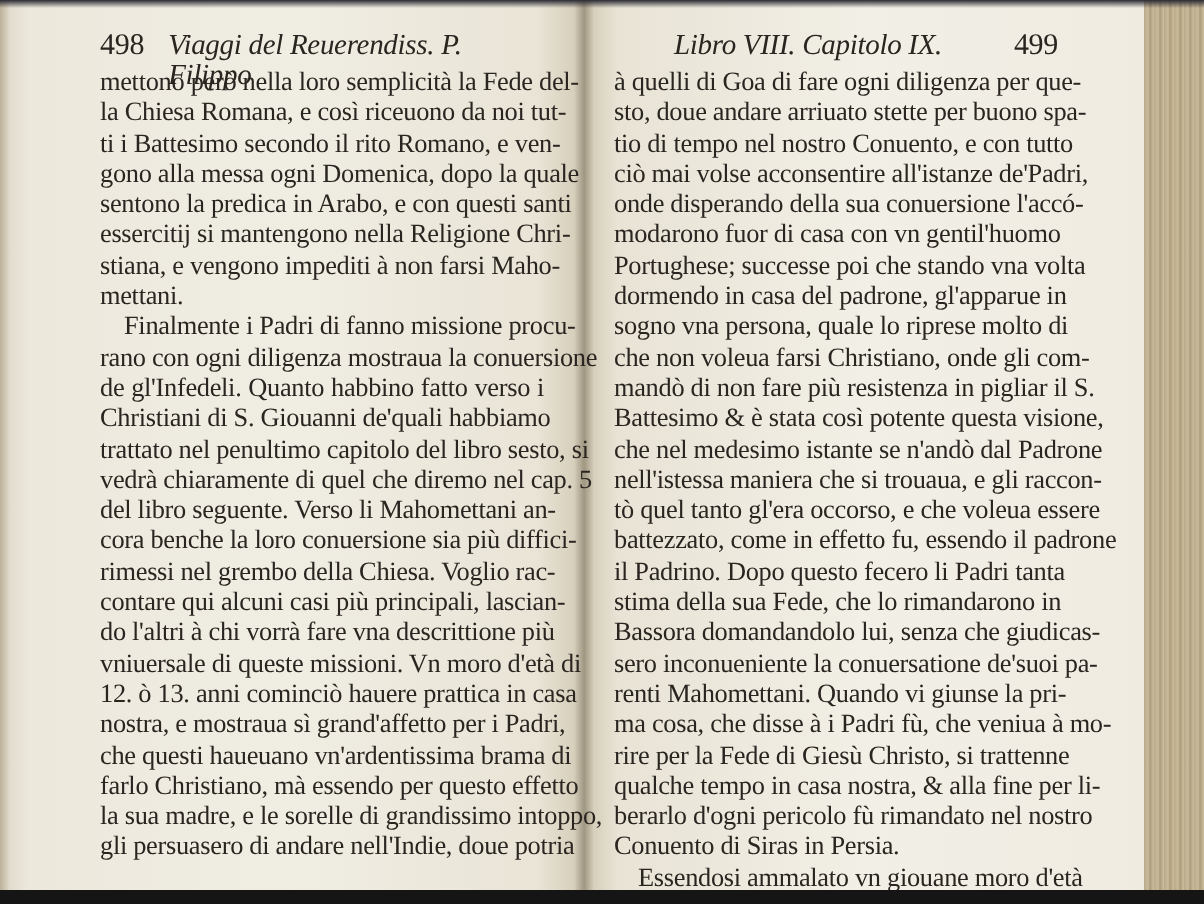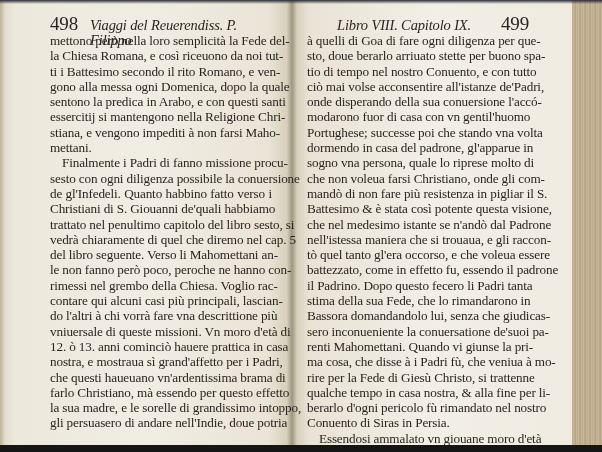--- a/index.html
+++ b/index.html
@@ -49,21 +49,21 @@
       font-size: 13.2px;
       line-height: 15.3px;
       letter-spacing: -0.15px;
     }
     .left-text { left: 50px; top: 16px; width: 222px; }
     .right-text { left: 307px; top: 16px; width: 222px; }
     .header {
       display: flex; justify-content: space-between; align-items: baseline;
       font-style: italic; font-size: 14.5px; height: 17px;
     }
-    .header .pnum { font-style: normal; font-size: 19px; }
+    .header .pnum { font-style: normal; font-size: 15px; }
     .line { white-space: nowrap; text-align: justify; text-align-last: justify; height: 15.3px; overflow: visible; }
     .line.last { text-align-last: left; }
     .line.indent { padding-left: 12px; }
   </style>
 </head>
 <body>
 
 <div class="spread">
   <div class="page page-left"></div>
   <div class="page page-right"></div>
@@ -82,27 +82,27 @@
     <div>
       <div class="line">mettono però nella loro semplicità la Fede del-</div>
       <div class="line">la Chiesa Romana, e così riceuono da noi tut-</div>
       <div class="line">ti i Battesimo secondo il rito Romano, e ven-</div>
       <div class="line">gono alla messa ogni Domenica, dopo la quale</div>
       <div class="line">sentono la predica in Arabo, e con questi santi</div>
       <div class="line">essercitij si mantengono nella Religione Chri-</div>
       <div class="line">stiana, e vengono impediti à non farsi Maho-</div>
       <div class="line last">mettani.</div>
       <div class="line indent">Finalmente i Padri di fanno missione procu-</div>
-      <div class="line">sesto con ogni diligenza possibile la conuersione</div>
+      <div class="line">rano con ogni diligenza mostraua la conuersione</div>
       <div class="line">de gl'Infedeli. Quanto habbino fatto verso i</div>
       <div class="line">Christiani di S. Giouanni de'quali habbiamo</div>
       <div class="line">trattato nel penultimo capitolo del libro sesto, si</div>
       <div class="line">vedrà chiaramente di quel che diremo nel cap. 5</div>
       <div class="line">del libro seguente. Verso li Mahomettani an-</div>
-      <div class="line">le non fanno però poco, peroche ne hanno con-</div>
+      <div class="line">cora benche la loro conuersione sia più diffici-</div>
       <div class="line">rimessi nel grembo della Chiesa. Voglio rac-</div>
       <div class="line">contare qui alcuni casi più principali, lascian-</div>
       <div class="line">do l'altri à chi vorrà fare vna descrittione più</div>
       <div class="line">vniuersale di queste missioni. Vn moro d'età di</div>
       <div class="line">12. ò 13. anni cominciò hauere prattica in casa</div>
       <div class="line">nostra, e mostraua sì grand'affetto per i Padri,</div>
       <div class="line">che questi haueuano vn'ardentissima brama di</div>
       <div class="line">farlo Christiano, mà essendo per questo effetto</div>
       <div class="line">la sua madre, e le sorelle di grandissimo intoppo,</div>
       <div class="line">gli persuasero di andare nell'Indie, doue potria</div>
@@ -111,21 +111,21 @@
 
   </div>
 
   <div class="text-block right-text">
     <div class="header">
       <span style="padding-left:30px;">Libro VIII. Capitolo IX.</span>
       <span class="pnum">499</span>
     </div>
     <div>
       <div class="line">à quelli di Goa di fare ogni diligenza per que-</div>
-      <div class="line">sto, doue berarlo arriuato stette per buono spa-</div>
+      <div class="line">sto, doue andare arriuato stette per buono spa-</div>
       <div class="line">tio di tempo nel nostro Conuento, e con tutto</div>
       <div class="line">ciò mai volse acconsentire all'istanze de'Padri,</div>
       <div class="line">onde disperando della sua conuersione l'accó-</div>
       <div class="line">modarono fuor di casa con vn gentil'huomo</div>
       <div class="line">Portughese; successe poi che stando vna volta</div>
       <div class="line">dormendo in casa del padrone, gl'apparue in</div>
       <div class="line">sogno vna persona, quale lo riprese molto di</div>
       <div class="line">che non voleua farsi Christiano, onde gli com-</div>
       <div class="line">mandò di non fare più resistenza in pigliar il S.</div>
       <div class="line">Battesimo &amp; è stata così potente questa visione,</div>

